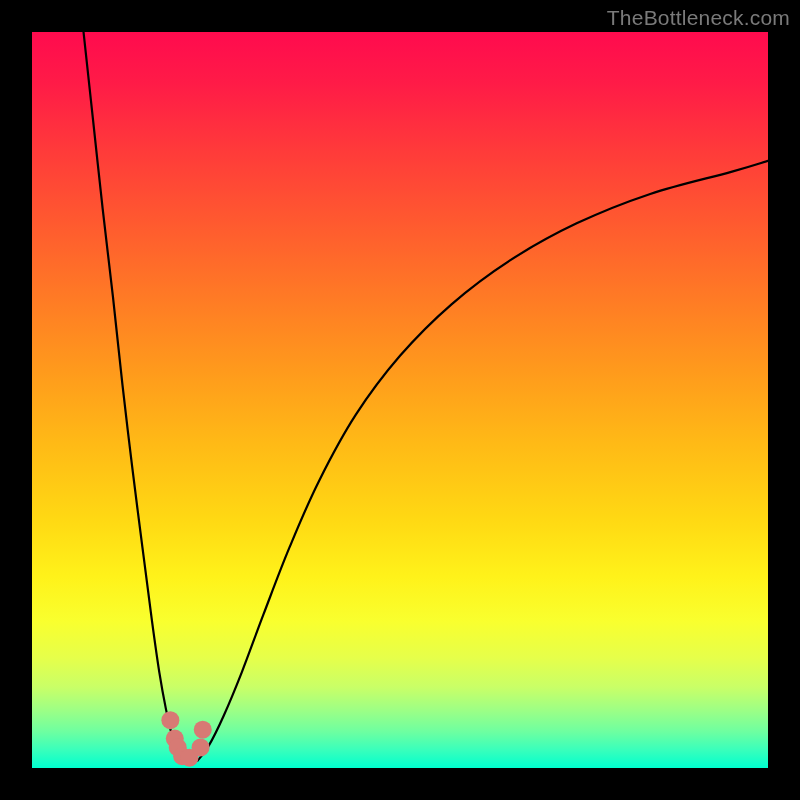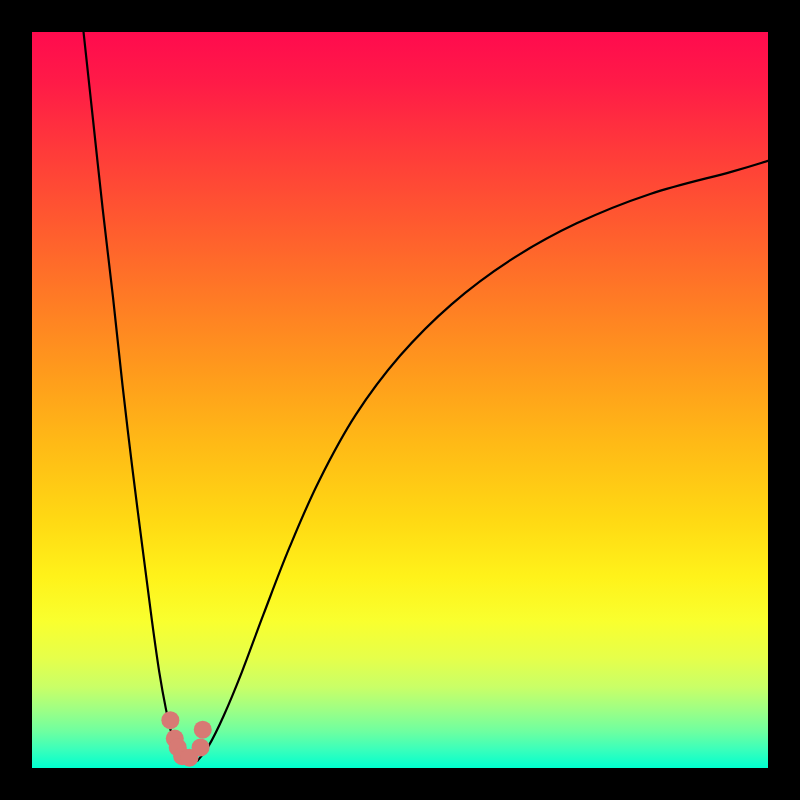--- a/index.html
+++ b/index.html
@@ -90,13 +90,14 @@
           <circle cx="142.784" cy="706.56" r="9"></circle>
           <circle cx="145.728" cy="715.392" r="9"></circle>
           <circle cx="150.14399999999998" cy="724.224" r="9"></circle>
           <circle cx="157.504" cy="725.696" r="9"></circle>
           <circle cx="168.54399999999998" cy="715.392" r="9"></circle>
           <circle cx="170.75199999999998" cy="697.728" r="9"></circle>
         </g>
     </svg>
   </div>
 
+  <div class="watermark">TheBottleneck.com</div>
 </div>
 
 </body></html>

